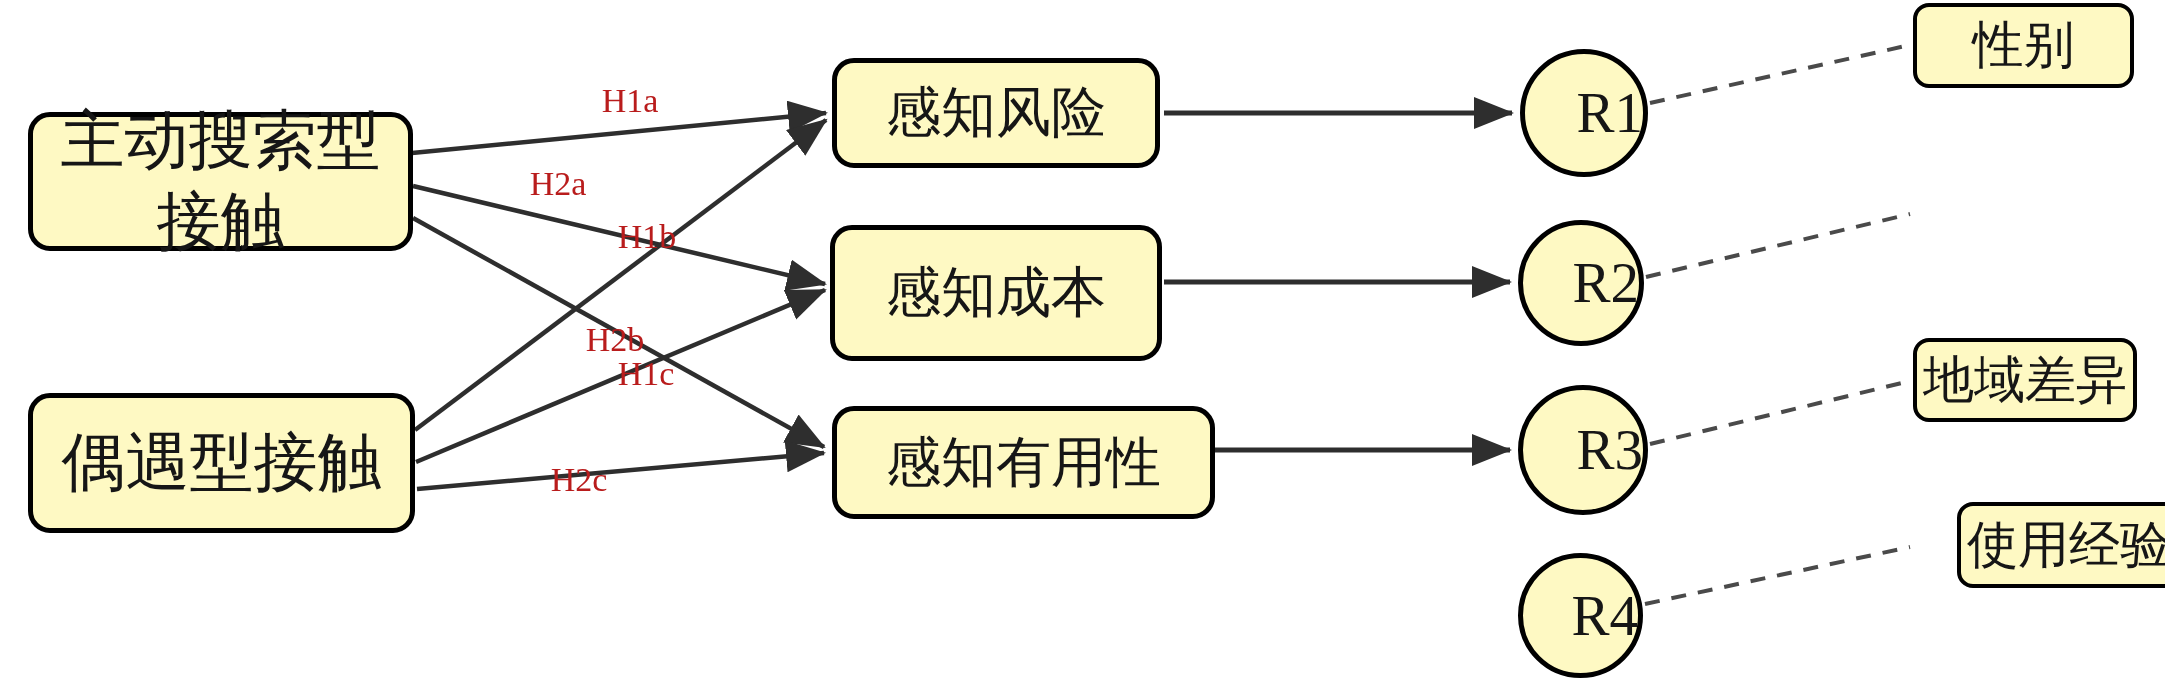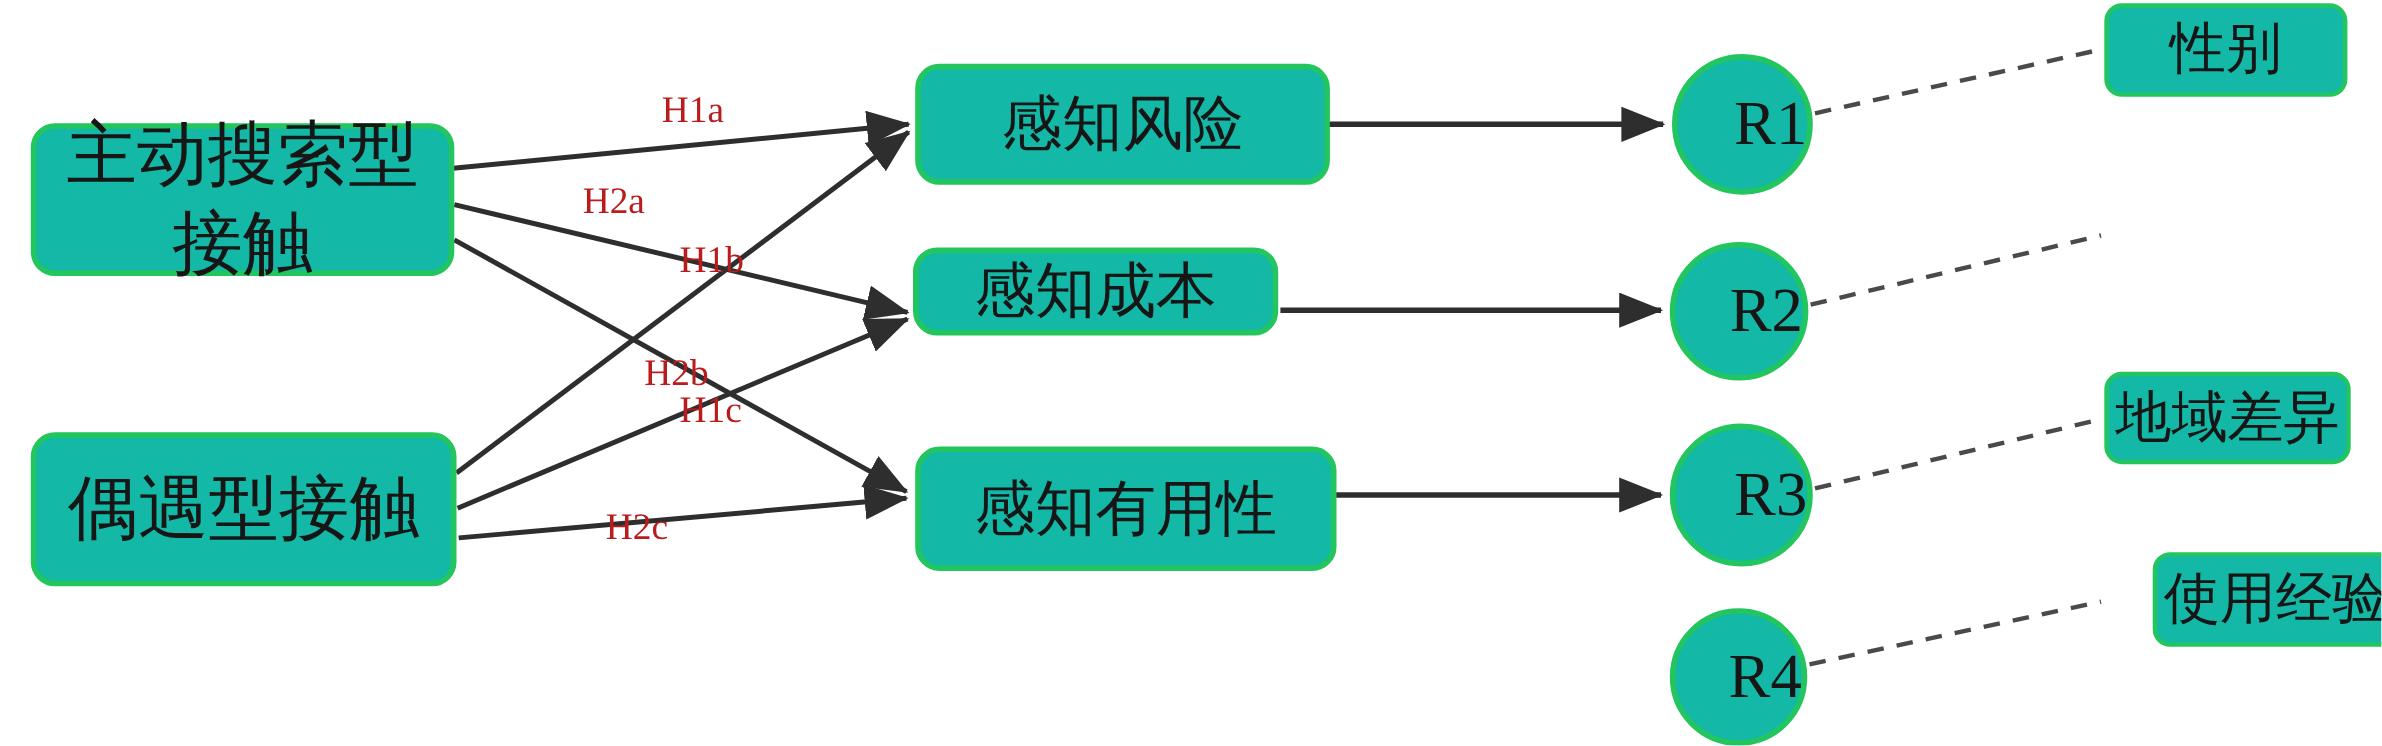--- a/index.html
+++ b/index.html
@@ -12,22 +12,22 @@
     overflow: hidden;
   }
   #connector-layer {
     position: absolute;
     left: 0; top: 0;
     width: 2165px; height: 678px;
   }
   .node {
     position: absolute;
     box-sizing: border-box;
-    background: #14b8a6;
-    border: 5px solid #22c55e;
+    background: #fef9c3;
+    border: 5px solid #000000;
     border-radius: 22px;
     display: flex;
     align-items: center;
     justify-content: center;
     text-align: center;
     color: #161616;
     white-space: pre-line;
     line-height: 1.26;
   }
   .node.left-node   { font-size: 64px; }
@@ -78,24 +78,24 @@
   </svg>
 
   <div class="node left-node" style="left:28px; top:112px; width:385px; height:139px;">
     <span>主动搜索型
 接触</span>
   </div>
   <div class="node left-node" style="left:28px; top:393px; width:387px; height:140px;">
     <span>偶遇型接触</span>
   </div>
 
-  <div class="node mid-node" style="left:832px; top:58px; width:377px; height:110px;">
+  <div class="node mid-node" style="left:832px; top:58px; width:328px; height:110px;">
     <span>感知风险</span>
   </div>
-  <div class="node mid-node" style="left:830px; top:225px; width:332px; height:80px;">
+  <div class="node mid-node" style="left:830px; top:225px; width:332px; height:136px;">
     <span>感知成本</span>
   </div>
   <div class="node mid-node" style="left:832px; top:406px; width:383px; height:113px;">
     <span>感知有用性</span>
   </div>
 
   <div class="node circle-node" style="left:1520px; top:49px; width:128px; height:128px;">
     <span>R1</span>
   </div>
   <div class="node circle-node" style="left:1518px; top:220px; width:126px; height:126px;">

